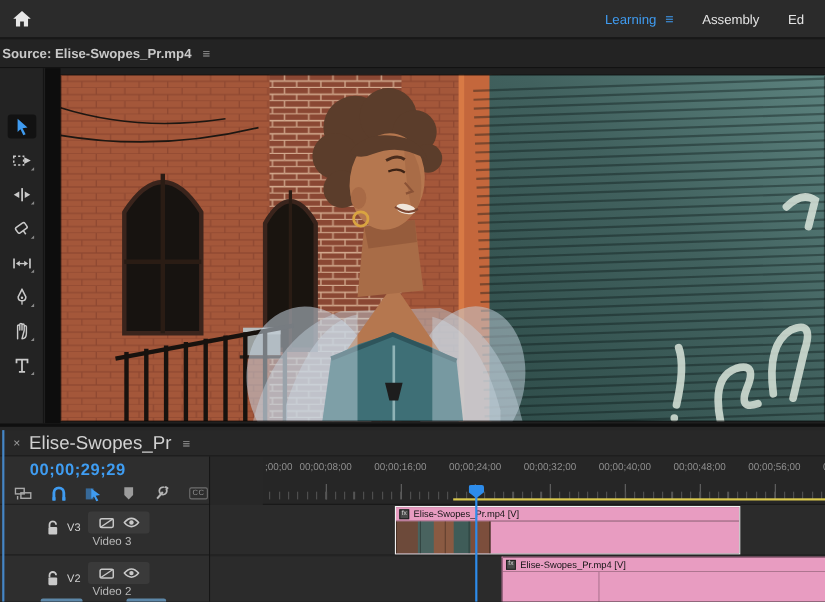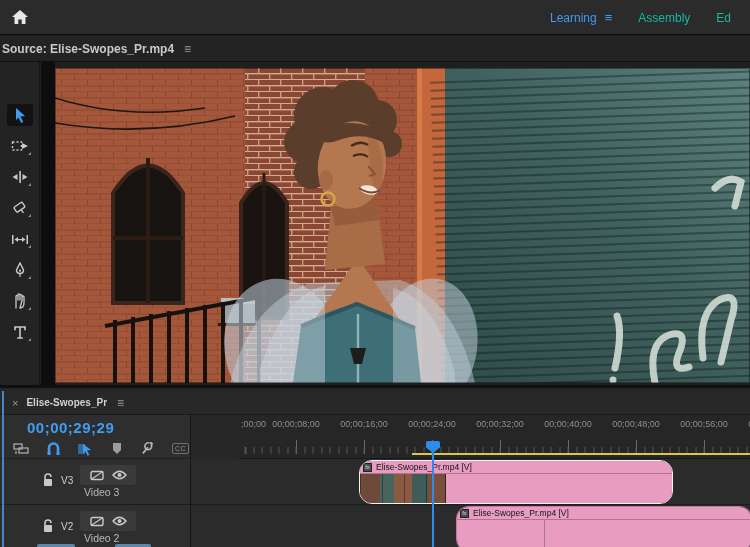--- a/index.html
+++ b/index.html
@@ -4,21 +4,21 @@
 <style>
   * { box-sizing: border-box; margin: 0; padding: 0; }
   html,body { width:750px; height:547px; background:#151515; }
   body { font-family:"Liberation Sans", sans-serif; overflow:hidden; }
   .app { position:relative; width:750px; height:547px; background:#1d1d1d; overflow:hidden; }
 
   
   .topbar { position:absolute; left:0; top:0; width:750px; height:35px; background:#2b2b2b; border-bottom:1px solid #0e0e0e; display:flex; align-items:center; }
   .home-btn { width:40px; height:35px; display:flex; align-items:center; justify-content:center; }
   .ws-tabs { position:absolute; right:0; top:0; height:35px; display:flex; align-items:center; gap:26px; padding-right:0; white-space:nowrap; overflow:hidden; width:200px; }
-  .ws-tab { font-size:12px; color:#14b8a6; display:flex; align-items:center; gap:8px; cursor:default; }
+  .ws-tab { font-size:12px; color:#e5e5e5; display:flex; align-items:center; gap:8px; cursor:default; }
   .ws-tab.active { color:#3f9bf0;align-items:center; }
   .ws-menu { color:#3f9bf0; font-size:13px; }
 
   
   .srcbar { position:absolute; left:0; top:36px; width:750px; height:26px; background:#232323; border-bottom:1px solid #111; display:flex; align-items:center; }
   .srcbar .title { font-size:12px; font-weight:bold; color:#c9c9c9; padding-left:2px; }
   .srcbar .pmenu { font-size:12px; color:#9a9a9a; margin-left:10px; }
 
   
   .middle { position:absolute; left:0; top:62px; width:750px; height:323px; background:#1f1f1f; }
@@ -27,21 +27,21 @@
   .tool.active { background:#121212; }
   .tool .sub { position:absolute; right:2px; bottom:2px; width:0; height:0; border-left:3px solid transparent; border-bottom:3px solid #8a8a8a; }
   .letterbox { position:absolute; left:41px; top:0; width:14px; height:323px; background:#0d0d0d; }
   .video { position:absolute; left:55px; top:6px; width:695px; height:315px; background:#000; }
 
   
   .timeline { position:absolute; left:0; top:385px; width:750px; height:162px; background:#262626; border-top:3px solid #0f0f0f; }
   .focus-line { position:absolute; left:2px; top:3px; width:2px; height:159px; background:#4586c6; z-index:30; }
   .tl-tabrow { position:absolute; left:0; top:3px; width:750px; height:24px; background:#282828; border-bottom:1px solid #191919; display:flex; align-items:center; }
   .tl-close { color:#9a9a9a; font-size:11px; padding:0 8px 0 12px; }
-  .tl-title { color:#d2d2d2; font-size:10px; font-weight:bold; }
+  .tl-title { color:#d2d2d2; font-size:17px; font-weight:normal; }
   .tl-menu { color:#9a9a9a; font-size:12px; margin-left:10px; }
 
   .tl-body { position:absolute; left:0; top:27px; width:750px; height:135px; }
   .tl-left { position:absolute; left:0; top:0; width:190px; height:135px; background:#2e2e2e; }
   .tc-row { height:24px; display:flex; align-items:center; padding-left:27px; }
   .timecode { color:#3f9df2; font-size:15px; font-weight:bold; letter-spacing:.5px; }
   .tb-row { height:20px; display:flex; align-items:center; gap:13px; padding-left:12px; border-bottom:1px solid #202020; }
   .tb-icon { width:19px; height:16px; display:flex; align-items:center; justify-content:center; }
   .cc-box { font-size:7px; color:#8f8f8f; border:1px solid #6f6f6f; border-radius:2px; padding:1px 2px; letter-spacing:.5px; }
 
@@ -63,21 +63,21 @@
       background-position:-11px 0; }
   .ticks-minor { position:absolute; left:0; bottom:4px; width:560px; height:7px;
       background:repeating-linear-gradient(90deg,#555 0 1px,transparent 1px 8.5px);
       background-position:-2.5px 0; }
   .workbar { position:absolute; left:173px; right:0; bottom:3px; height:2px; background:#d9c84d; }
 
   .lane { position:absolute; left:0; width:560px; background:#2b2b2b; }
   .lane.v3 { top:44px; height:46px; border-bottom:1px solid #1e1e1e; }
   .lane.v2 { top:91px; height:44px; }
 
-  .clip { position:absolute; overflow:hidden;border-radius:13px; }
+  .clip { position:absolute; overflow:hidden; }
   .clip.v3 { left:168px; top:45px; width:314px; height:44px; border:1px solid #f2f2f2; z-index:5; }
   .clip.v2 { left:265px; top:91px; width:296px; height:46px; border:1px solid #c2789f; border-bottom:none; z-index:5; }
   .clip-title { height:13px; background:#e89cc1; border-bottom:1px solid rgba(0,0,0,.25); display:flex; align-items:center; gap:4px; padding-left:3px; }
   .clip-label { font-size:8.5px; color:#141414; white-space:nowrap; }
   .fx-badge { width:9px; height:9px; background:#4a4a4a; border:1px solid #222; color:#d6d6d6; font-size:6px; line-height:7px; text-align:center; flex:0 0 auto; }
   .clip-body { position:relative; height:31px; background:#e89cc1; }
   .thumbs { position:absolute; left:0; top:0; height:100%; border-right:1px solid rgba(0,0,0,.25); }
   .thumbs.t3 { width:86px;
     background:
       repeating-linear-gradient(90deg, rgba(0,0,0,.35) 0 1px, transparent 1px 22px),

